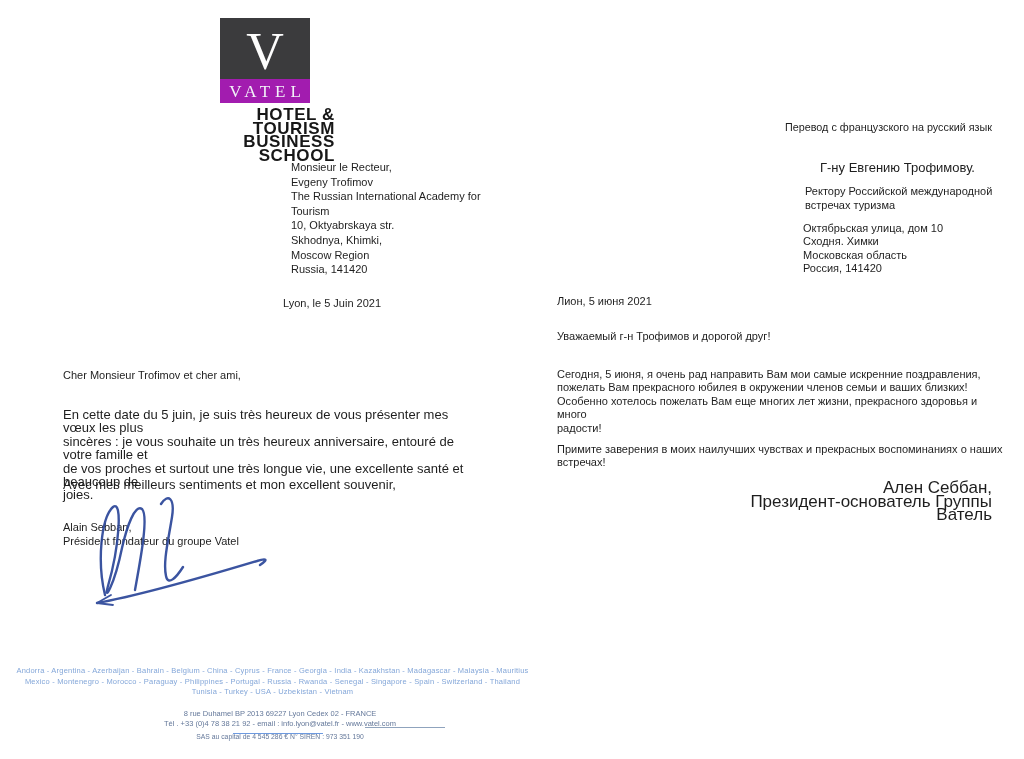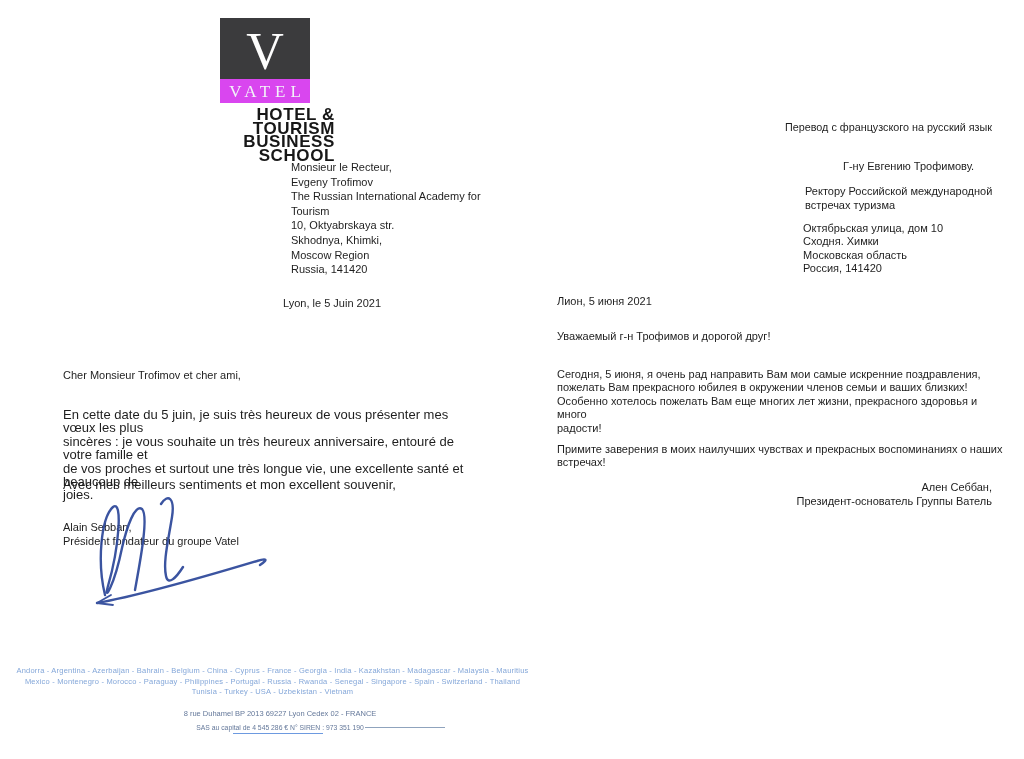--- a/index.html
+++ b/index.html
@@ -12,48 +12,48 @@
   
   .logo{left:220px;top:18px;width:90px;height:85px;}
   .logo-dark{
     width:90px;height:61px;background:#3b3b3d;display:flex;align-items:center;justify-content:center;
   }
   .logo-v{
     font-family:"Liberation Serif", serif;color:#fdfdfd;font-size:52px;line-height:52px;font-weight:400;
     margin-top:6px;
   }
   .logo-blue{
-    width:90px;height:24px;background:#d946ef;display:flex;align-items:center;justify-content:center;
+    width:90px;height:24px;background:#a21caf;display:flex;align-items:center;justify-content:center;
   }
   .logo-brand{
     font-family:"Liberation Serif", serif;color:#f2f4f8;font-size:17px;letter-spacing:5px;
     text-indent:5px;line-height:17px;
   }
   .school-name{
     left:195px;top:108px;width:140px;text-align:right;
     font-size:17px;line-height:13.5px;font-weight:700;letter-spacing:0.6px;color:#171717;
   }
   
   .fr-recipient{left:283px;top:160px;font-size:11px;line-height:14.6px;margin-left:8px;}
   .fr-date{left:283px;top:297px;font-size:11px;}
   .fr-salutation{left:63px;top:369px;font-size:11px;}
   .fr-body{left:63px;top:408px;width:402px;font-size:13px;line-height:13.4px;}
   .fr-closing{left:63px;top:477px;font-size:13px;}
   .fr-signer{left:63px;top:521px;font-size:11px;line-height:13.5px;}
   .signature-svg{left:45px;top:490px;width:240px;height:125px;}
   
   .ru-header{left:700px;top:121px;width:292px;text-align:right;font-size:10.8px;}
-  .ru-recipient-name{left:843px;top:160px;font-size:11px;}
+  .ru-recipient-name{left:820px;top:160px;font-size:13px;}
   .ru-recipient-title{left:805px;top:184px;width:205px;font-size:11px;line-height:14px;}
   .ru-address{left:803px;top:222px;font-size:11px;line-height:13.4px;}
   .ru-date{left:557px;top:295px;font-size:11px;}
   .ru-salutation{left:557px;top:330px;font-size:11px;}
   .ru-body1{left:557px;top:368px;width:448px;font-size:11px;line-height:13.4px;}
   .ru-body2{left:557px;top:443px;width:448px;font-size:11px;line-height:13.4px;}
-  .ru-signer{left:700px;top:481px;width:292px;text-align:right;font-size:11px;line-height:13.5px;}
+  .ru-signer{left:700px;top:481px;width:292px;text-align:right;font-size:17px;line-height:13.5px;}
   
   .footer-countries{
     left:10px;top:666px;width:525px;text-align:center;
     font-size:7.5px;line-height:10.5px;color:#84a7d9;letter-spacing:0.2px;
   }
   .footer-address{
     left:115px;top:709px;width:330px;text-align:center;
     font-size:7.5px;line-height:9.5px;color:#64789a;
   }
   .footer-legal{font-size:6.8px;margin-top:4px;color:#64789a;}
@@ -118,16 +118,17 @@
 <div class="abs ru-body2 ml">Примите заверения в моих наилучших чувствах и прекрасных воспоминаниях о наших
 встречах!</div>
 <div class="abs ru-signer ml">Ален Себбан,
 Президент-основатель Группы Ватель</div>
 
 <div class="abs footer-countries ml">Andorra - Argentina - Azerbaijan - Bahrain - Belgium - China - Cyprus - France - Georgia - India - Kazakhstan - Madagascar - Malaysia - Mauritius
 Mexico - Montenegro - Morocco - Paraguay - Philippines - Portugal - Russia - Rwanda - Senegal - Singapore - Spain - Switzerland - Thailand
 Tunisia - Turkey - USA - Uzbekistan - Vietnam</div>
 <div class="abs footer-address">
   <div>8 rue Duhamel   BP 2013   69227 Lyon Cedex 02 - FRANCE</div>
+  <div>Tél . +33 (0)4 78 38 21 92 - email : info.lyon@vatel.fr - www.vatel.com</div>
   <div class="footer-legal">SAS au capital de 4 545 286 €    N° SIREN : 973 351 190</div>
 </div>
 <div class="abs footer-rule"></div>
 <div class="abs footer-underline"></div>
 
 </body></html>

